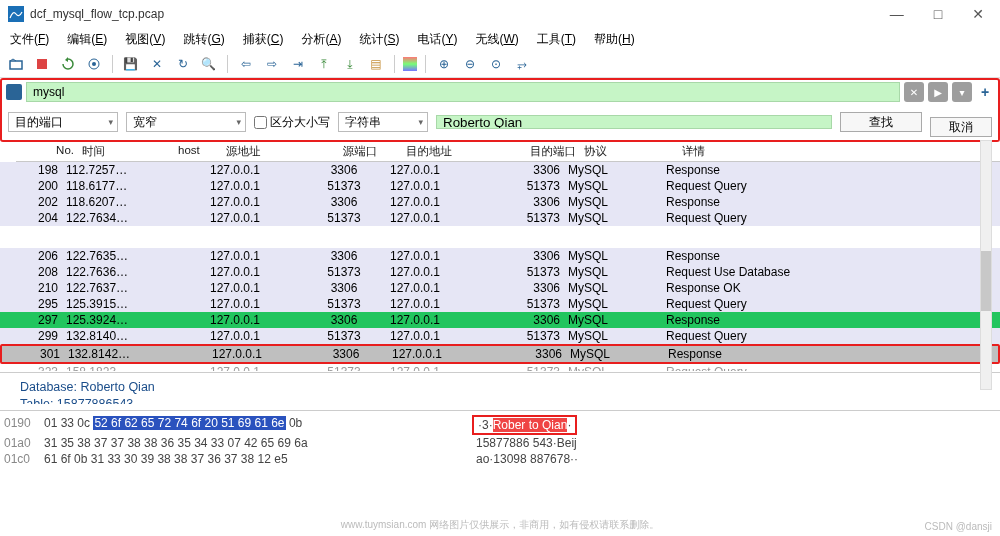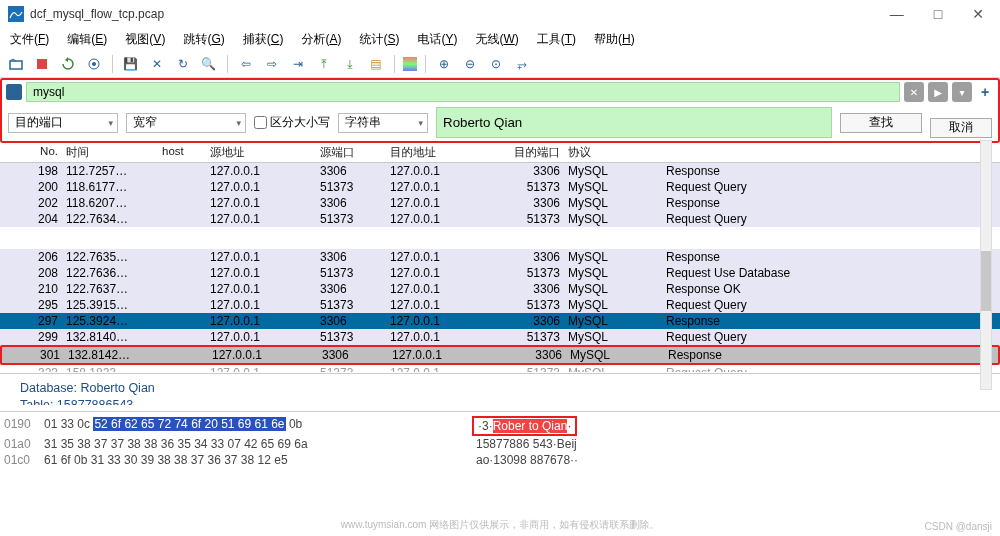--- a/index.html
+++ b/index.html
@@ -17,32 +17,32 @@
 .filter-row { display: flex; align-items: center; padding: 2px 4px; gap: 4px; border: 2px solid #e81e1e; border-bottom: 0; border-radius: 3px 3px 0 0;}
 .filter-flag { width: 16px; height: 16px; background: #2a6496; border-radius: 2px; }
 .filter-input { flex: 1; height: 20px; background: #c6f5c6; border: 1px solid #a8d8a8; padding: 0 6px; font-size: 12px; }
 .filter-btn { width: 20px; height: 20px; background: #9e9e9e; color: #fff; border-radius: 3px; display: flex; align-items: center; justify-content: center; font-size: 10px; }
 .filter-plus { width: 18px; text-align: center; font-size: 14px; font-weight: bold; color: #2a6496; }
 .search-bar { display: flex; align-items: center; padding: 3px 6px; gap: 8px; border: 2px solid #e81e1e; border-top: 0; border-radius: 0 0 3px 3px;}
 .combo { height: 20px; border: 1px solid #bbb; padding: 0 18px 0 6px; display: flex; align-items: center; background: #fff; position: relative; }
 .combo::after { content: "▾"; position: absolute; right: 4px; color: #666; font-size: 9px; }
 .cb { display: flex; align-items: center; gap: 3px; }
 .cb input { width: 13px; height: 13px; }
-.search-input { height: 31px; flex: 1; background: #c6f5c6; border: 1px solid #a8d8a8; padding: 0 6px; }
+.search-input { height: 14px; flex: 1; background: #c6f5c6; border: 1px solid #a8d8a8; padding: 0 6px; }
 .btn { height: 20px; padding: 0 28px; border: 1px solid #aaa; background: #f7f7f7; display: flex; align-items: center; }
-.pkt-header { display: flex; background: #fff; font-size: 11.5px; color: #1a1a1a; padding: 2px 4px; border-bottom: 1px solid #c8c8c8;}
+.pkt-header { display: flex; background: #fff; font-size: 11.5px; color: #1a1a1a; padding: 2px 4px; border-bottom: 1px solid #c8c8c8; margin-left: 16px;}
 .pkt-header div { padding: 0 4px; }
 .pkt-list { }
 .pkt-row { display: flex; padding: 1px 4px; font-family: "Consolas", monospace; font-size: 12px;}
 .pkt-row div { padding: 0 4px; overflow: hidden; white-space: nowrap; }
 .c-no { width: 58px; text-align: right; }
 .c-time { width: 96px; }
 .c-host { width: 48px; }
 .c-src { width: 110px; }
-.c-sport { width: 70px; text-align: left; padding-right: 18px !important;}
+.c-sport { width: 70px; text-align: center; padding-right: 18px !important;}
 .c-dst { width: 110px; }
 .c-dport { width: 68px; text-align: right; }
 .c-proto { width: 98px; }
 .c-info { flex: 1; }
 .scrollbar-vert { position: absolute; right: 8px; top: 140px; width: 12px; height: 250px; background: #f0f0f0; border: 1px solid #ddd; }
 .scrollbar-thumb { width: 100%; height: 60px; background: #c8c8c8; margin-top: 110px; }
 .details-pane { padding: 6px 20px; font-family: "Consolas", monospace; font-size: 12.5px; color: #1a4d8a; border-top: 1px solid #ccc; background: #fff; line-height: 1.35;}
 .hex-pane { padding: 4px 0; font-family: "Consolas", monospace; font-size: 12px; border-top: 1px solid #ccc; color: #444;}
 .hex-row { display: flex; line-height: 1.35;}
 .hex-off { width: 44px; color: #888; padding-left: 4px;}
@@ -167,20 +167,21 @@
 
 <div class="pkt-header">
   <div class="c-no">No.</div>
   <div class="c-time">时间</div>
   <div class="c-host">host</div>
   <div class="c-src">源地址</div>
   <div class="c-sport">源端口</div>
   <div class="c-dst">目的地址</div>
   <div class="c-dport">目的端口</div>
   <div class="c-proto">协议</div>
+  <div class="c-info">详情</div>
 </div>
 
 <div class="pkt-list" id="pktlist">
     <div class="pkt-row" style="background: rgb(230, 230, 245);">
       <div class="c-no">198</div>
       <div class="c-time">112.7257…</div>
       <div class="c-host"></div>
       <div class="c-src">127.0.0.1</div>
       <div class="c-sport">3306</div>
       <div class="c-dst">127.0.0.1</div>
@@ -258,21 +259,21 @@
       <div class="c-no">295</div>
       <div class="c-time">125.3915…</div>
       <div class="c-host"></div>
       <div class="c-src">127.0.0.1</div>
       <div class="c-sport">51373</div>
       <div class="c-dst">127.0.0.1</div>
       <div class="c-dport">51373</div>
       <div class="c-proto">MySQL</div>
       <div class="c-info">Request Query</div>
     </div>
-    <div class="pkt-row" style="background: #0369a1;">
+    <div class="pkt-row" style="background: #22c55e;">
       <div class="c-no">297</div>
       <div class="c-time">125.3924…</div>
       <div class="c-host"></div>
       <div class="c-src">127.0.0.1</div>
       <div class="c-sport">3306</div>
       <div class="c-dst">127.0.0.1</div>
       <div class="c-dport">3306</div>
       <div class="c-proto">MySQL</div>
       <div class="c-info">Response</div>
     </div>

